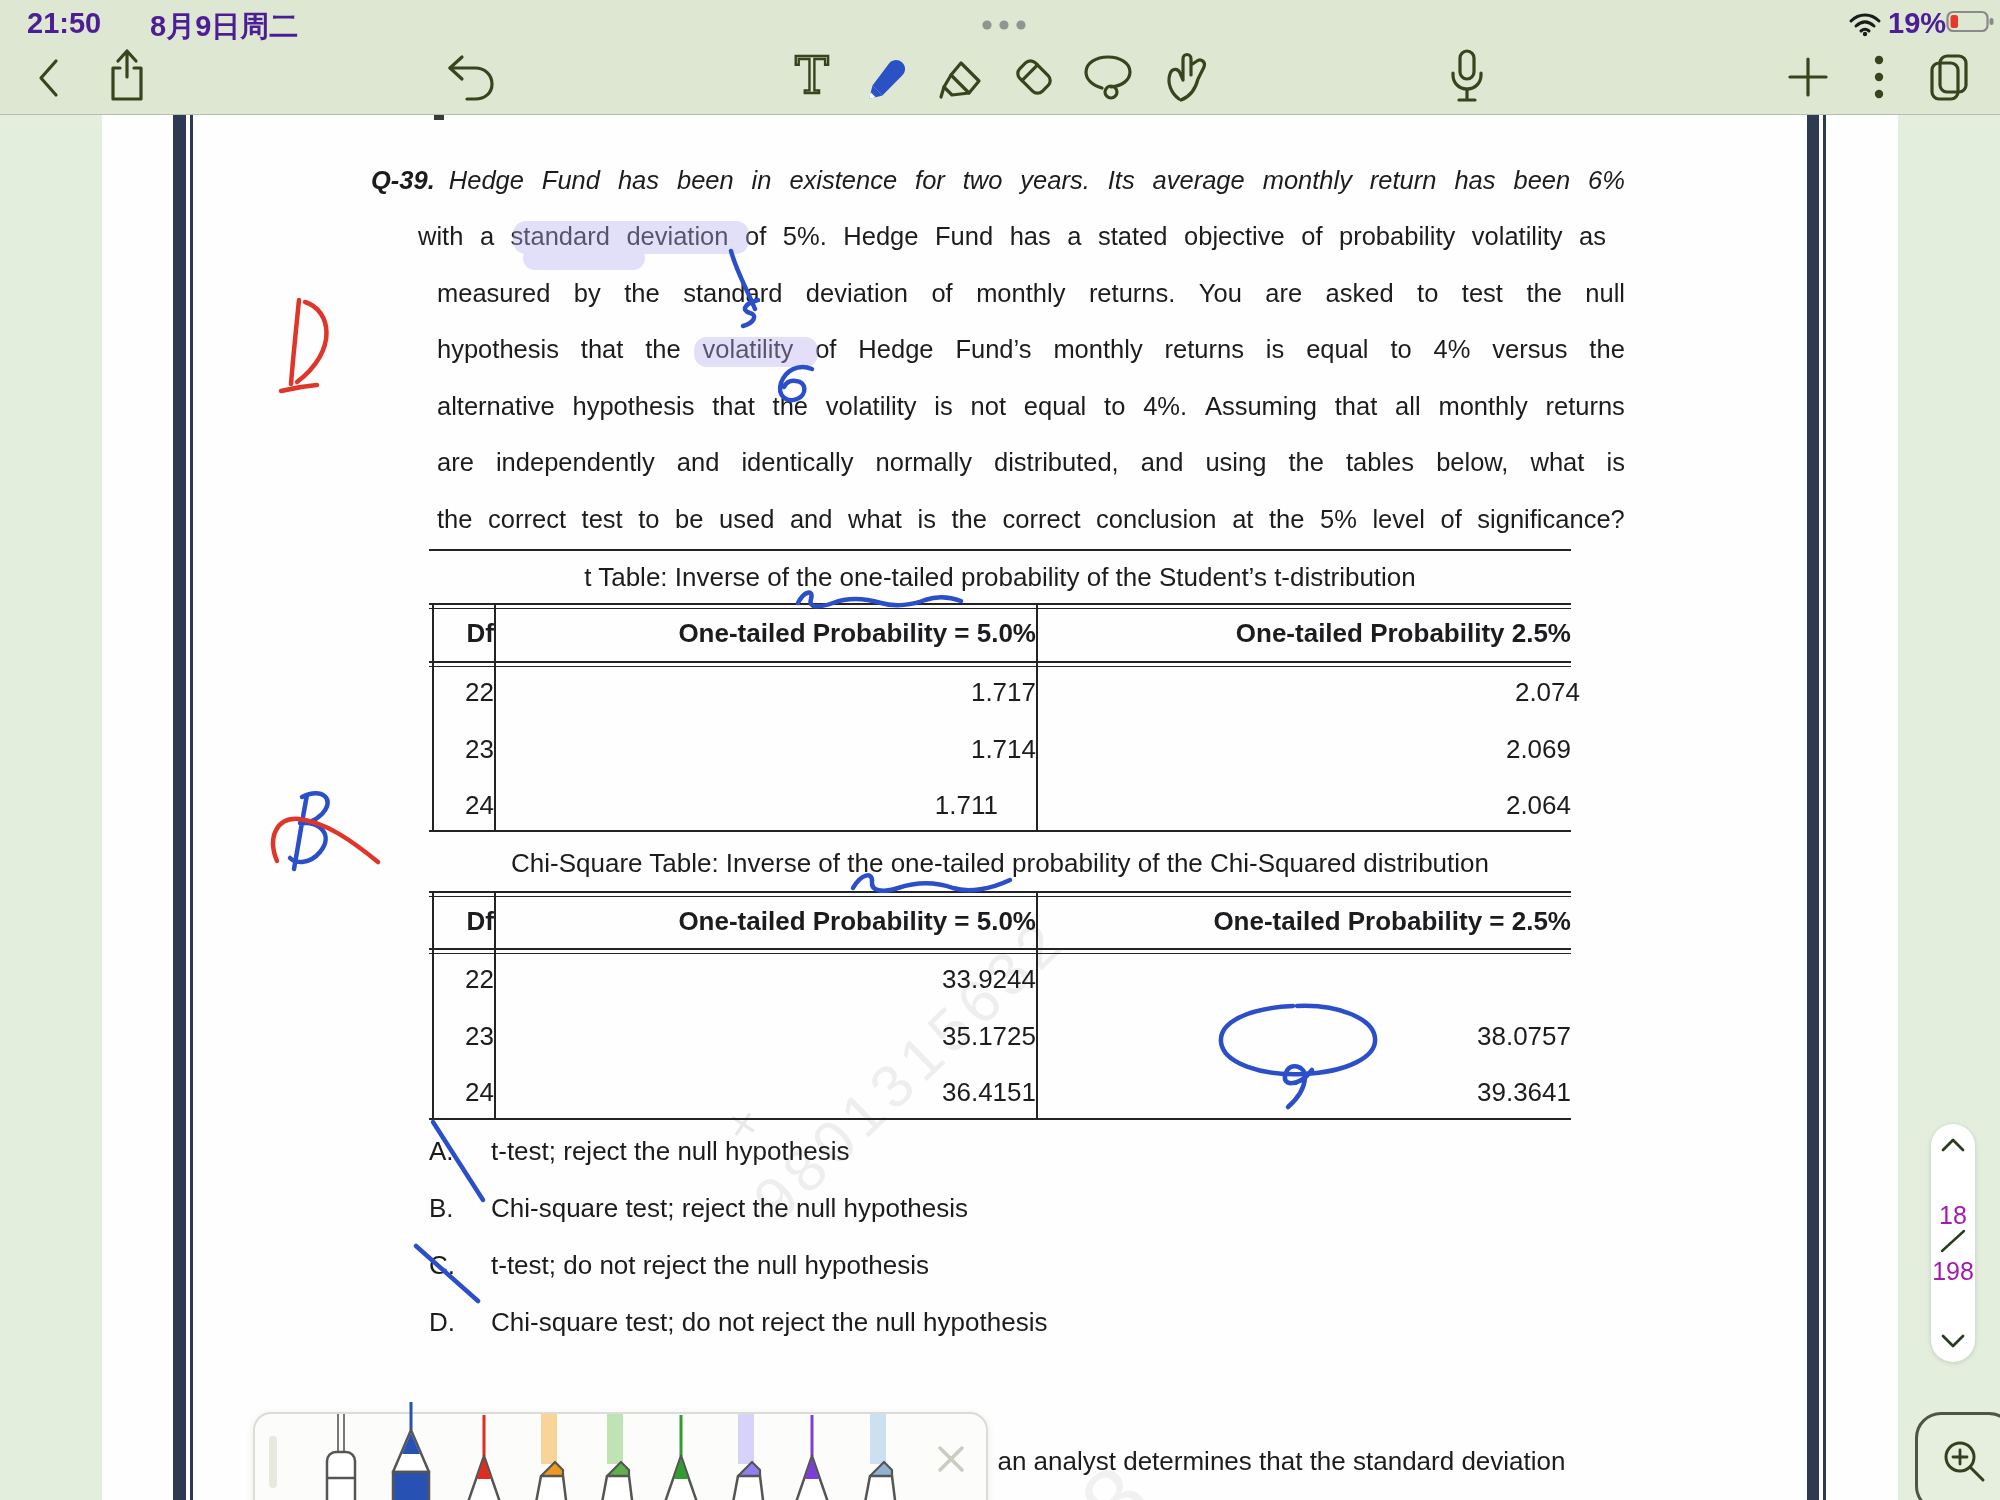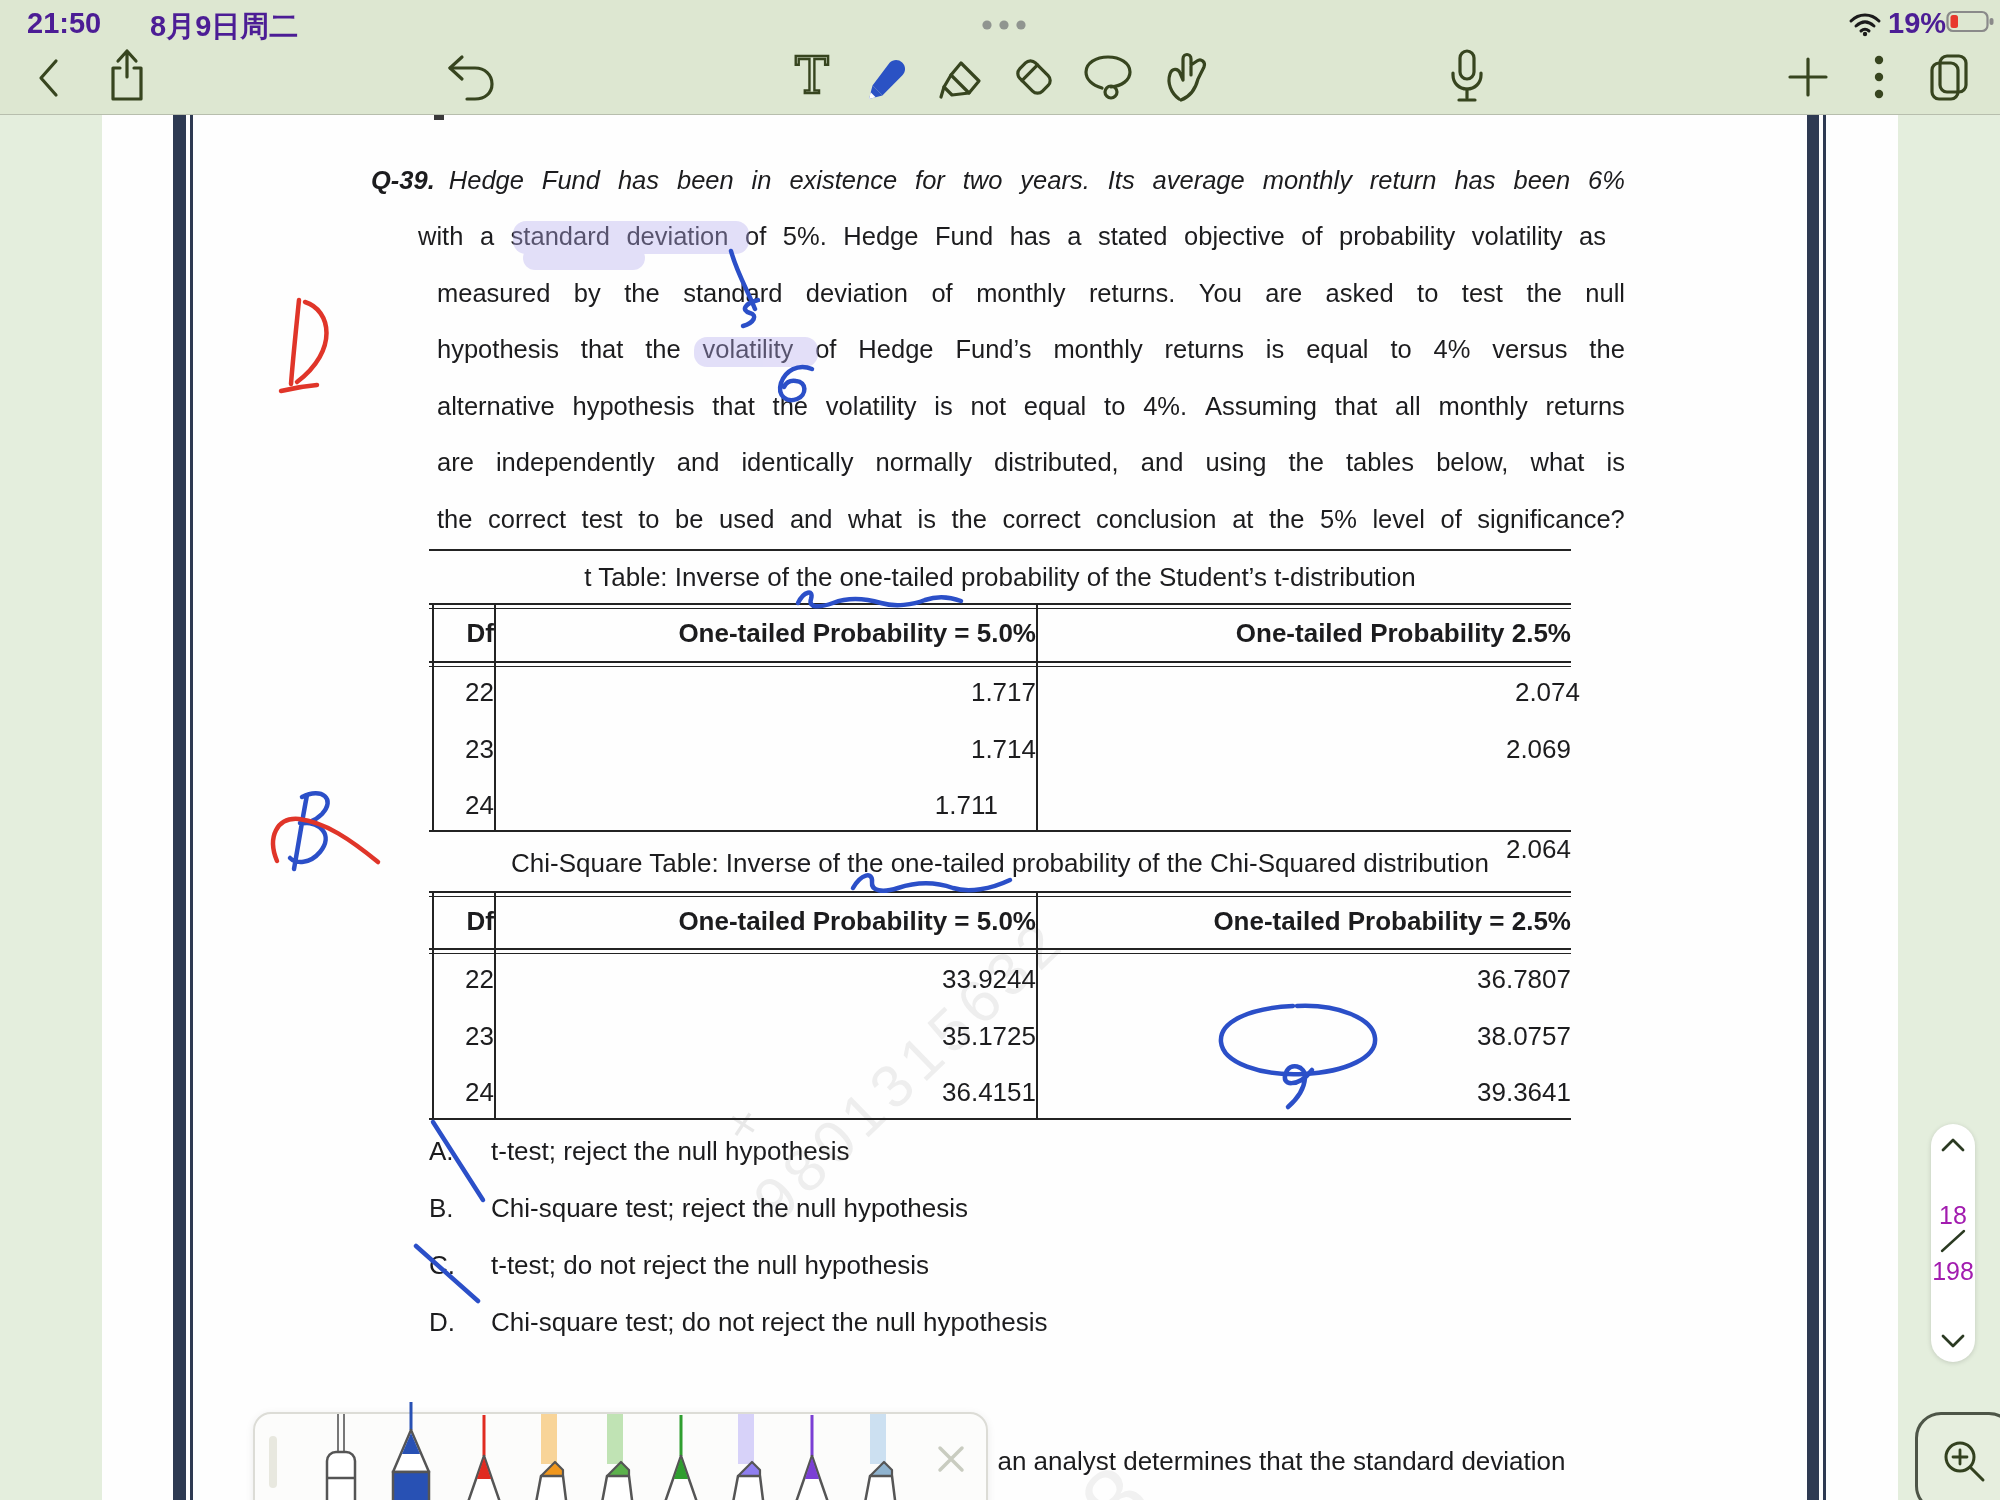--- a/index.html
+++ b/index.html
@@ -308,35 +308,34 @@
   <div class="abs tcell thead" style="left:1036px;top:618px;width:535px;">One-tailed Probability 2.5%</div>
   <div class="abs dbl" style="left:429px;top:661px;width:1142px;"></div>
   <div class="abs tcell" style="left:432px;top:677px;width:62px;">22</div>
   <div class="abs tcell" style="left:494px;top:677px;width:542px;">1.717</div>
   <div class="abs tcell" style="left:1036px;top:677px;width:535px;margin-left:9px;">2.074</div>
   <div class="abs tcell" style="left:432px;top:734px;width:62px;">23</div>
   <div class="abs tcell" style="left:494px;top:734px;width:542px;">1.714</div>
   <div class="abs tcell" style="left:1036px;top:734px;width:535px;">2.069</div>
   <div class="abs tcell" style="left:432px;top:790px;width:62px;">24</div>
   <div class="abs tcell" style="left:494px;top:790px;width:504px;">1.711</div>
-  <div class="abs tcell" style="left:1036px;top:790px;width:535px;margin-top:44px;">2.064</div>
+  <div class="abs tcell" style="left:1036px;top:790px;width:535px;">2.064</div>
   <div class="abs tline" style="left:429px;top:830px;width:1142px;height:2px;"></div>
   <div class="abs tline" style="left:432px;top:603px;width:2px;height:229px;"></div>
   <div class="abs tline" style="left:494px;top:603px;width:2px;height:229px;"></div>
   <div class="abs tline" style="left:1036px;top:603px;width:2px;height:229px;"></div>
 
   <div class="abs ttitle" style="left:429px;top:848px;width:1142px;">Chi-Square Table: Inverse of the one-tailed probability of the Chi-Squared distribution</div>
   <div class="abs dbl" style="left:429px;top:891px;width:1142px;"></div>
   <div class="abs tcell thead" style="left:432px;top:906px;width:62px;">Df</div>
   <div class="abs tcell thead" style="left:494px;top:906px;width:542px;">One-tailed Probability = 5.0%</div>
   <div class="abs tcell thead" style="left:1036px;top:906px;width:535px;">One-tailed Probability = 2.5%</div>
   <div class="abs dbl" style="left:429px;top:948px;width:1142px;"></div>
   <div class="abs tcell" style="left:432px;top:964px;width:62px;">22</div>
   <div class="abs tcell" style="left:494px;top:964px;width:542px;">33.9244</div>
-  <div class="abs tcell" style="left:1036px;top:964px;width:535px;">36.7807</div>
   <div class="abs tcell" style="left:432px;top:1021px;width:62px;">23</div>
   <div class="abs tcell" style="left:494px;top:1021px;width:542px;">35.1725</div>
   <div class="abs tcell" style="left:1036px;top:1021px;width:535px;">38.0757</div>
   <div class="abs tcell" style="left:432px;top:1077px;width:62px;">24</div>
   <div class="abs tcell" style="left:494px;top:1077px;width:542px;">36.4151</div>
   <div class="abs tcell" style="left:1036px;top:1077px;width:535px;">39.3641</div>
   <div class="abs tline" style="left:429px;top:1118px;width:1142px;height:2px;"></div>
   <div class="abs tline" style="left:432px;top:891px;width:2px;height:229px;"></div>
   <div class="abs tline" style="left:494px;top:891px;width:2px;height:229px;"></div>
   <div class="abs tline" style="left:1036px;top:891px;width:2px;height:229px;"></div>

